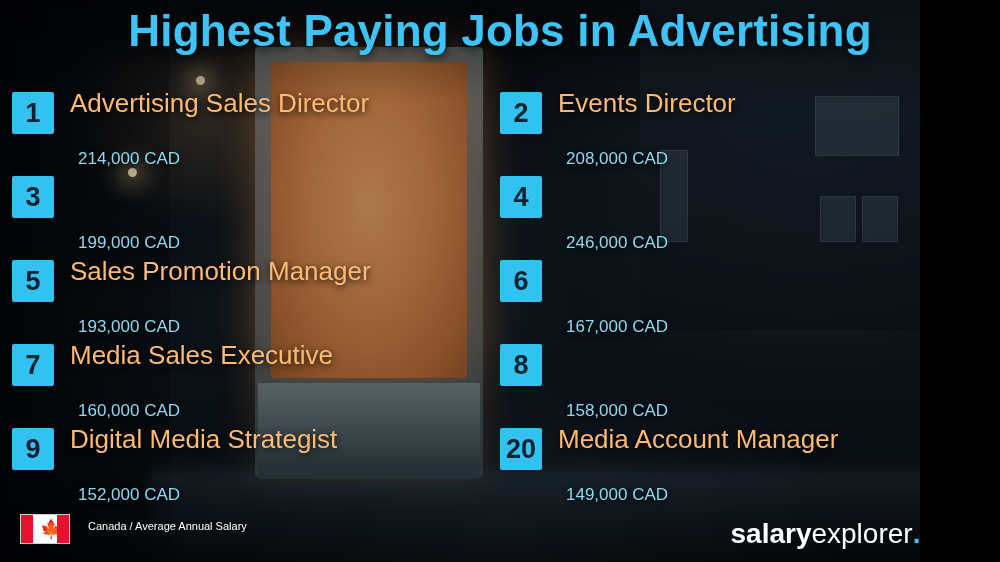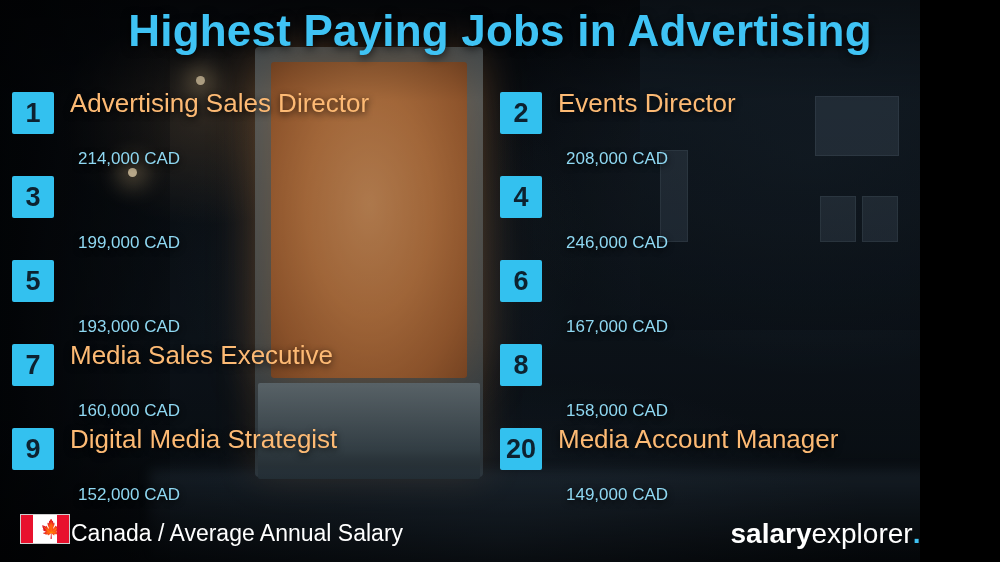--- a/index.html
+++ b/index.html
@@ -175,22 +175,22 @@
     position: absolute;
     left: 19px; top: 5px;
     width: 12px; height: 18px;
     color: #e8112d;
     font-size: 18px;
     line-height: 18px;
     text-align: center;
   }
   .footer-note {
     position: absolute;
-    left: 71px; top: 16px;
-    font-size: 23px;
+    left: 88px; top: 16px;
+    font-size: 11px;
     color: #ffffff;
   }
   .brand {
     position: absolute;
     right: 22px; top: 14px;
     font-size: 28px;
     font-weight: bold;
     color: #ffffff;
     margin-left: 24px;
   }
@@ -229,20 +229,21 @@
         <div class="rank">1</div>
         <div class="job">Advertising Sales Director</div>
         <div class="salary">214,000 CAD</div>
       </div>
       <div class="row">
         <div class="rank">3</div>
         <div class="salary">199,000 CAD</div>
       </div>
       <div class="row">
         <div class="rank">5</div>
+        <div class="job">Sales Promotion Manager</div>
         <div class="salary">193,000 CAD</div>
       </div>
       <div class="row">
         <div class="rank">7</div>
         <div class="job">Media Sales Executive</div>
         <div class="salary">160,000 CAD</div>
       </div>
       <div class="row">
         <div class="rank">9</div>
         <div class="job">Digital Media Strategist</div>

